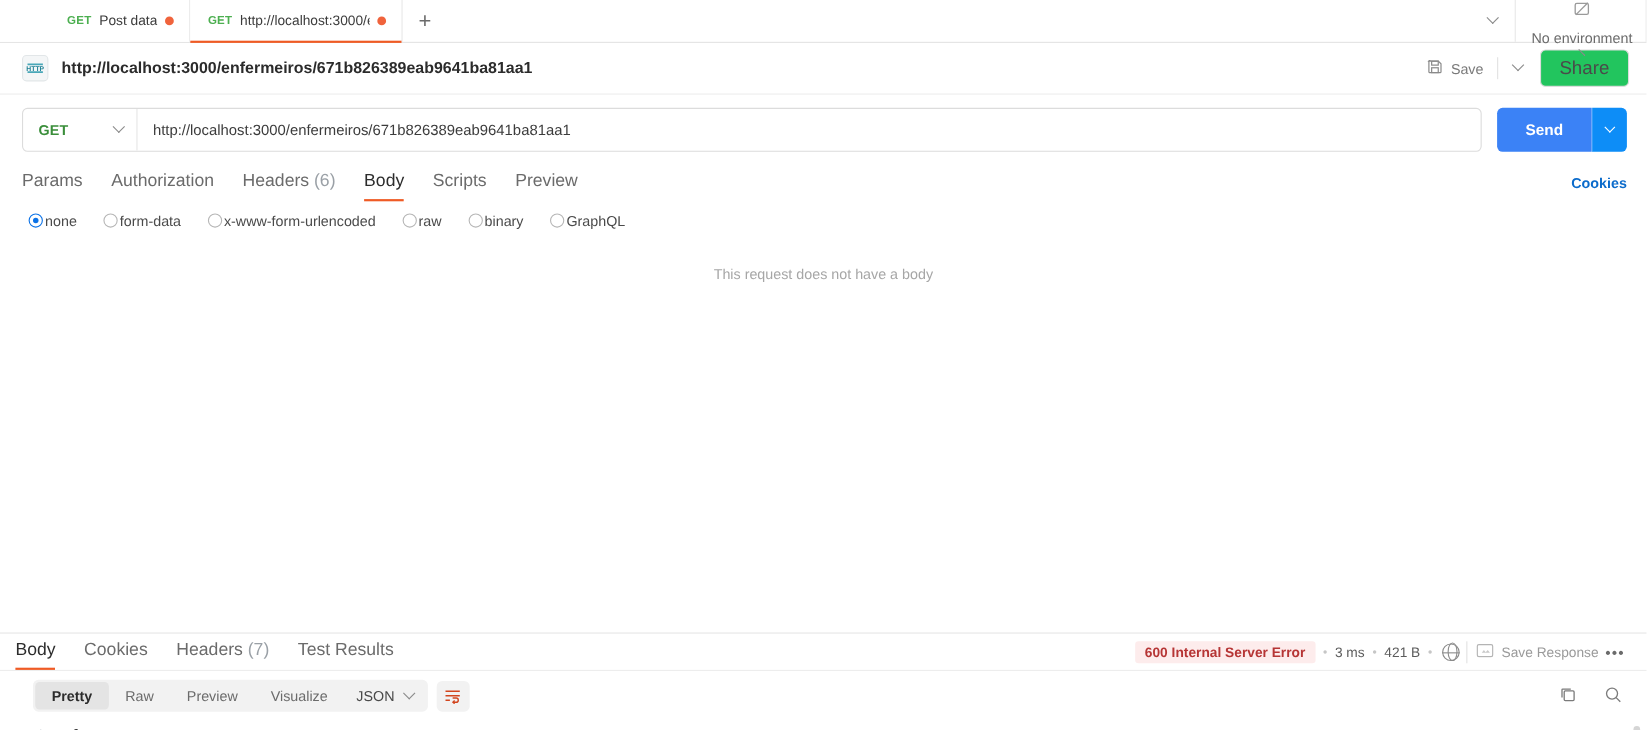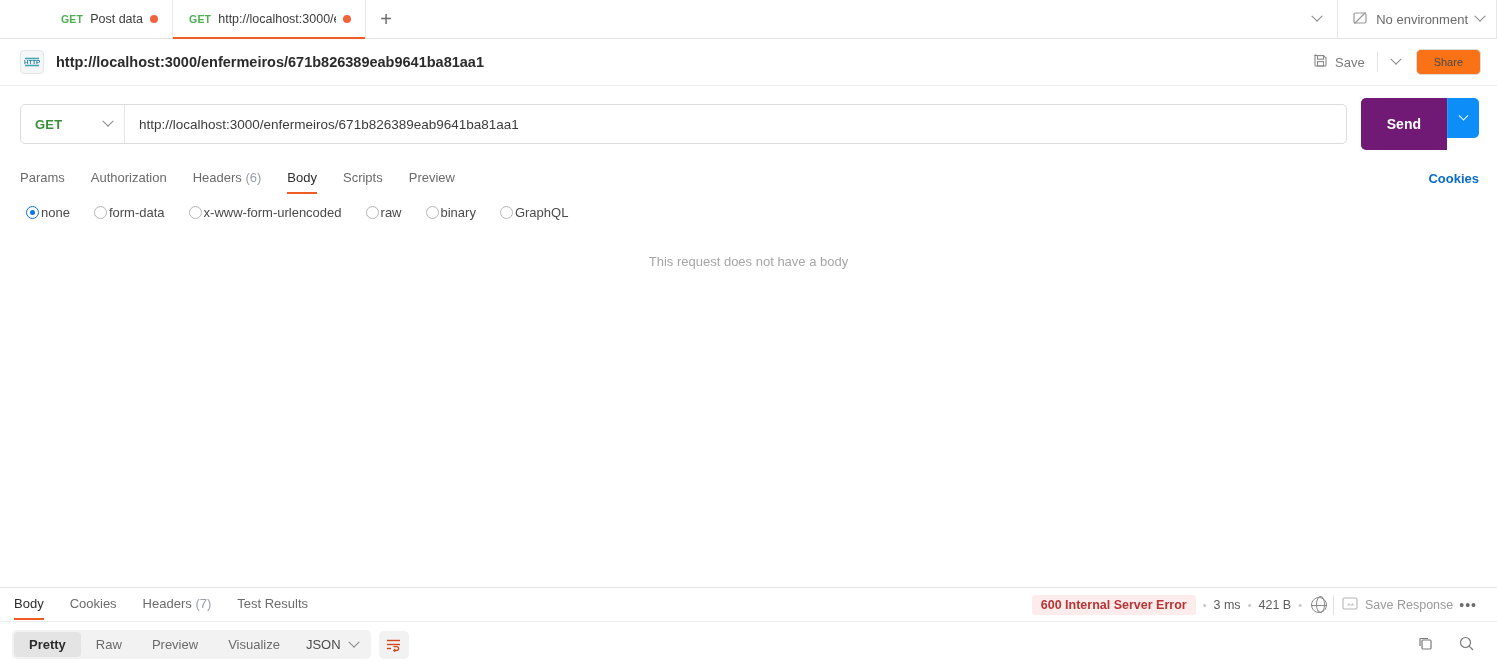--- a/index.html
+++ b/index.html
@@ -61,20 +61,21 @@
   .tabbar-right { display: flex; align-items: center; }
   .chev-btn {
     display: flex; align-items: center; justify-content: center;
     width: 40px; height: 100%; cursor: pointer;
   }
   .env-box {
     display: flex; align-items: center; gap: 8px;
     padding: 0 12px 0 14px; height: 100%;
     border-left: 1px solid #e8e8e8;
     cursor: pointer;
+    flex-direction: column;
   }
   .env-label { font-size: 13px; color: #6b6b6b; white-space: nowrap; }
   .env-right-border { border-left: 1px solid #e8e8e8; width: 0; height: 100%; }
 
   .chev {
     display: inline-block;
     width: 8px; height: 8px;
     border-right: 1.4px solid #8a8a8a;
     border-bottom: 1.4px solid #8a8a8a;
     transform: rotate(45deg) translate(-2px,-2px);
@@ -101,22 +102,22 @@
   .reqhead-spacer { flex: 1 1 auto; }
   .save-btn {
     display: flex; align-items: center; gap: 7px;
     color: #7a7a7a; font-size: 13px; padding: 5px 8px;
     cursor: pointer; border-radius: 4px; justify-content: center;
   }
   .save-chev { padding: 0 10px; display: flex; align-items: center; cursor: pointer; }
   .divider-v { width: 1px; height: 20px; background: #e2e2e2; margin: 0 4px; }
   .share-btn {
     border: 1px solid #dcdcdc; border-radius: 5px;
-    padding: 6px 17px; font-size: 11px; color: #4a4a4a;
-    background: #f97316; cursor: pointer; margin-left: 6px;
+    padding: 6px 17px; font-size: 17px; color: #4a4a4a;
+    background: #22c55e; cursor: pointer; margin-left: 6px;
   }
 
   
   .urlrow {
     display: flex; align-items: center;
     padding: 12px 18px 12px 20px;
     gap: 0;
   }
   .url-group {
     flex: 1 1 auto; display: flex; align-items: stretch;
@@ -131,23 +132,23 @@
   }
   .method-label { font-size: 13px; font-weight: 700; color: #3a8e3a; letter-spacing: .2px; }
   .url-input {
     flex: 1 1 auto; border: 0; outline: none;
     font-size: 13.5px; color: #3c3c3c; padding: 0 14px;
     font-family: "Liberation Sans", sans-serif;
     background: transparent;
   }
   .send-group { display: flex; margin-left: 14px; }
   .send-btn {
-    background: #701a75; color: #fff; font-size: 14px; font-weight: 700;
+    background: #3b82f6; color: #fff; font-size: 14px; font-weight: 700;
     border: 0; border-radius: 5px 0 0 5px;
-    padding: 0 26px; height: 52px; cursor: pointer;
+    padding: 0 26px; height: 40px; cursor: pointer;
     font-family: "Liberation Sans", sans-serif;
   }
   .send-caret {
     background: #0d8df7; border: 0; border-left: 1px solid #2b9bf8;
     border-radius: 0 5px 5px 0; width: 32px; height: 40px;
     display: flex; align-items: center; justify-content: center; cursor: pointer;
   }
   .chev-white {
     display: inline-block; width: 7px; height: 7px;
     border-right: 1.5px solid #fff; border-bottom: 1.5px solid #fff;
@@ -156,21 +157,21 @@
 
   
   .reqtabs {
     display: flex; align-items: center;
     padding: 0 18px 0 20px;
     height: 33px;
     gap: 0;
   }
   .rtab {
     position: relative;
-    font-size: 13px; color: #6b6b6b;
+    font-size: 16px; color: #6b6b6b;
     padding: 6px 13px 9px 13px;
     cursor: pointer; white-space: nowrap;
   }
   .rtab:first-child { padding-left: 0; }
   .rtab.active { color: #2c2c2c; }
   .rtab.active::after {
     content: ""; position: absolute; left: 13px; right: 13px; bottom: 0;
     height: 2px; background: #ef5b25;
   }
   .rtab:first-child.active::after { left: 0; }
@@ -238,21 +239,21 @@
   }
   .save-resp {
     display: flex; align-items: center; gap: 7px;
     color: #9a9a9a; font-size: 12.5px; cursor: pointer; margin-left: 4px;
   }
   .dots { color: #6b6b6b; letter-spacing: 1px; font-size: 14px; cursor: pointer; padding: 0 6px; }
 
   
   .fmtbar {
     display: flex; align-items: center; gap: 8px;
-    padding: 8px 14px 7px 12px;
+    padding: 8px 14px 7px 30px;
   }
   .seg {
     display: flex; align-items: center;
     background: #f2f2f2; border-radius: 5px; padding: 2px;
   }
   .seg-item {
     font-size: 13px; color: #6b6b6b; padding: 5px 15px;
     border-radius: 4px; cursor: pointer; white-space: nowrap;
   }
   .seg-item.active { background: #e4e4e4; color: #2c2c2c; font-weight: 600; }

